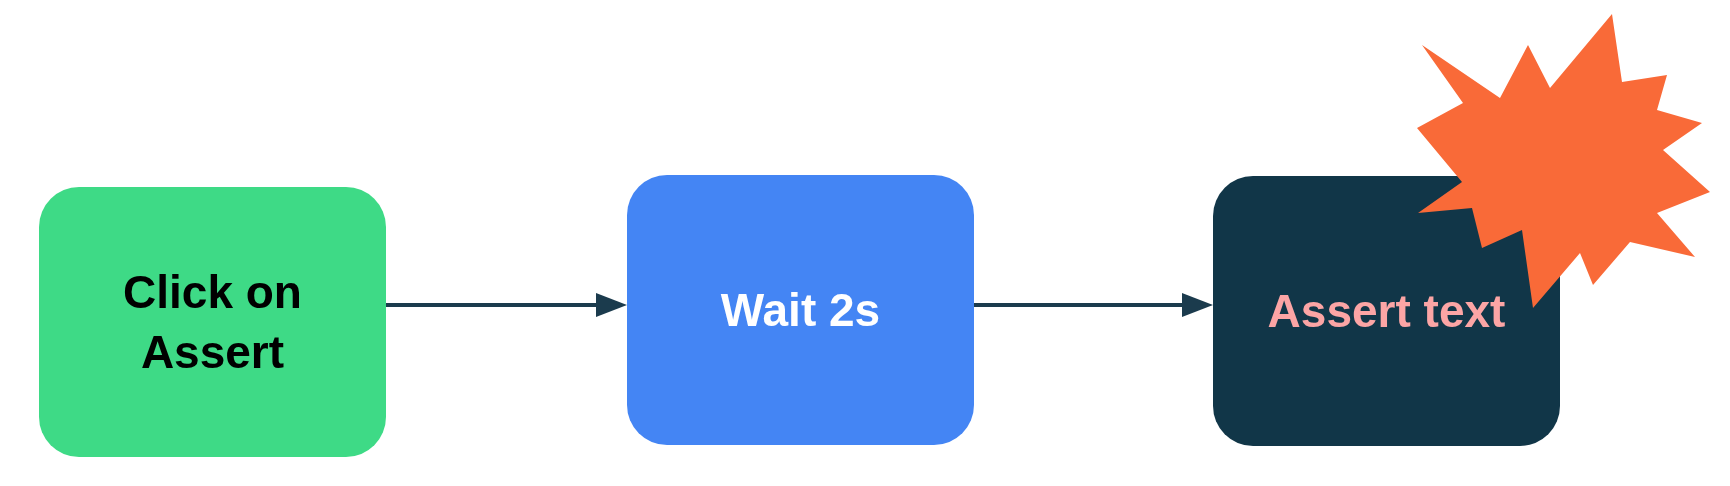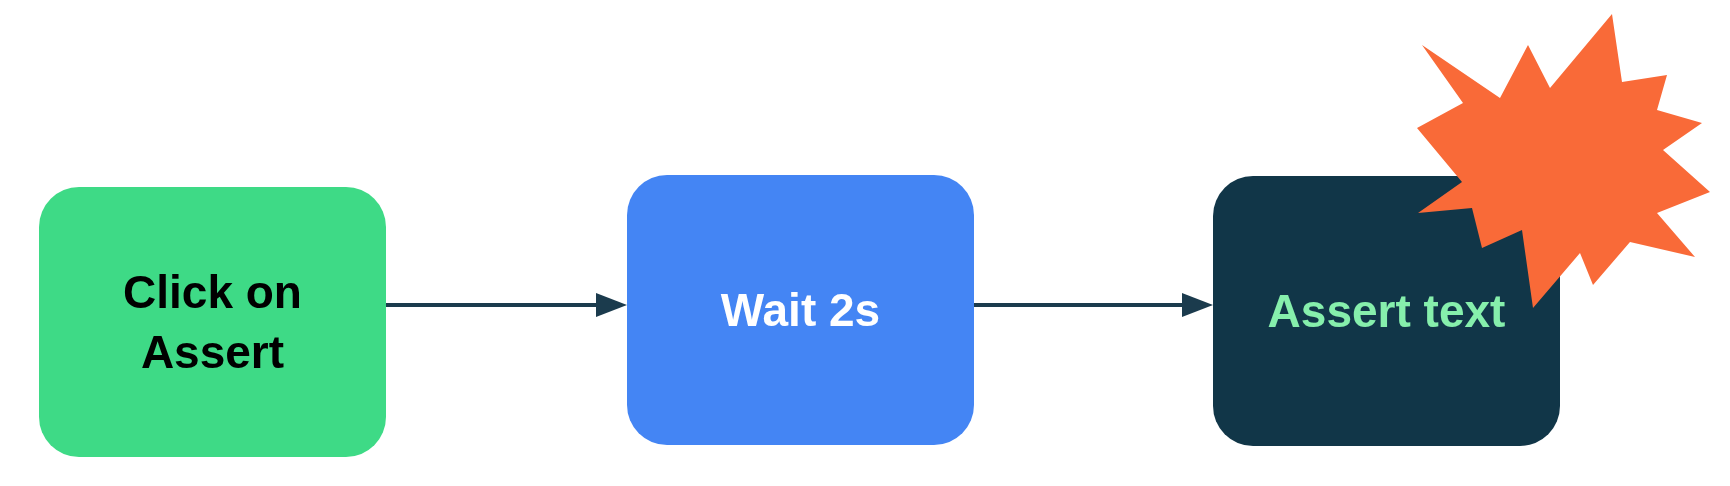--- a/index.html
+++ b/index.html
@@ -49,21 +49,21 @@
 
   <div class="node" id="node-1" style="background-color: rgb(62, 218, 134); color: #000000; margin-top: 12px;">
     <span>Click on</span>
     <span>Assert</span>
   </div>
 
   <div class="node" id="node-2" style="background-color: rgb(68, 133, 244); color: rgb(255, 255, 255);">
     <span>Wait 2s</span>
   </div>
 
-  <div class="node" id="node-3" style="background-color: rgb(17, 54, 72); color: #86efac;">
+  <div class="node" id="node-3" style="background-color: rgb(17, 54, 72); color: #fca5a5;">
     <span>Assert text</span>
   </div>
 
   <svg class="overlay" viewBox="0 0 1730 486" xmlns="http://www.w3.org/2000/svg">
 
     <g>
       <line x1="386" y1="305" x2="598" y2="305" stroke-width="4" stroke="#1B3B4D"></line>
       <polygon points="627,305 596,293 596,317" fill="#1B3B4D"></polygon>
     </g>
 

